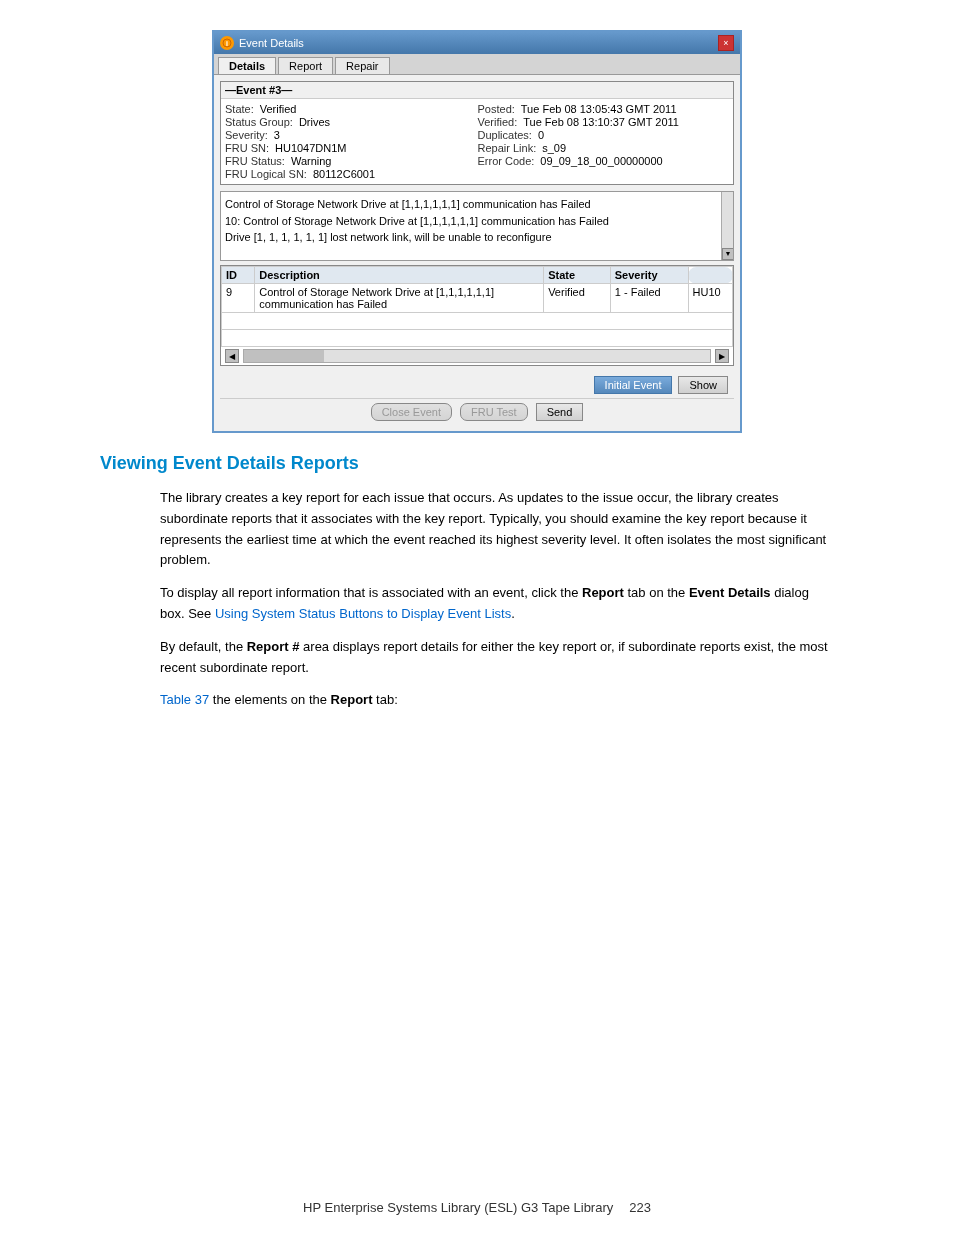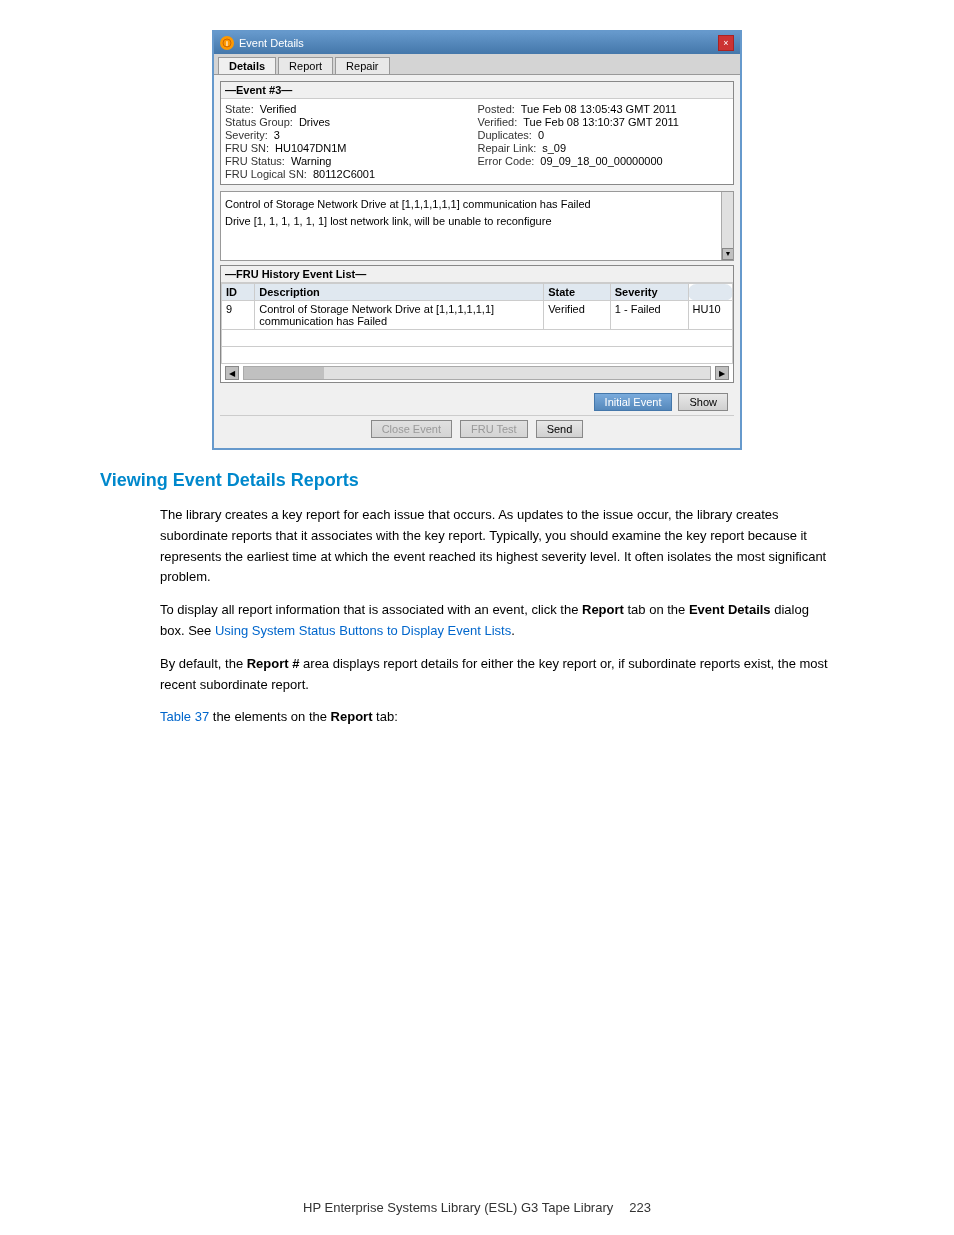--- a/index.html
+++ b/index.html
@@ -239,20 +239,21 @@
 
     .dialog-btn.blue-btn {
       background: linear-gradient(to bottom, #7aabdc, #5588bb);
       color: white;
       border-color: #4477aa;
     }
 
     .dialog-btn:disabled, .dialog-btn.disabled {
       color: #999;
       background: linear-gradient(to bottom, #e0e0e0, #d4d4d4);
+      border-radius: 7px;
     }
 
     .btn-row-1 {
       display: flex;
       justify-content: center;
       gap: 8px;
       padding: 4px 6px;
       border-top: 1px solid #ccc;
     }
 
@@ -397,30 +398,28 @@
               <div class="info-row">
                 <span class="info-label">Error Code:</span>
                 <span class="info-value">09_09_18_00_00000000</span>
               </div>
             </div>
           </div>
         </div>
 
         <div class="message-box">
           <div>Control of Storage Network Drive at [1,1,1,1,1,1] communication has Failed</div>
+          <div>10: Control of Storage Network Drive at [1,1,1,1,1,1] communication has Failed</div>
           <div>Drive [1, 1, 1, 1, 1, 1] lost network link, will be unable to reconfigure</div>
           <div class="scrollbar-stub">
             <div class="scrollbar-down">▼</div>
           </div>
         </div>
 
         <div class="fru-history-section">
-          <div class="fru-section-label">
-            <span>—</span><span>FRU History Event List</span><span>—</span>
-          </div>
           <table class="fru-table">
             <thead>
               <tr>
                 <th class="id-col">ID</th>
                 <th class="desc-col">Description</th>
                 <th class="state-col">State</th>
                 <th class="sev-col">Severity</th>
                 <th class="extra-col"></th>
               </tr>
             </thead>

